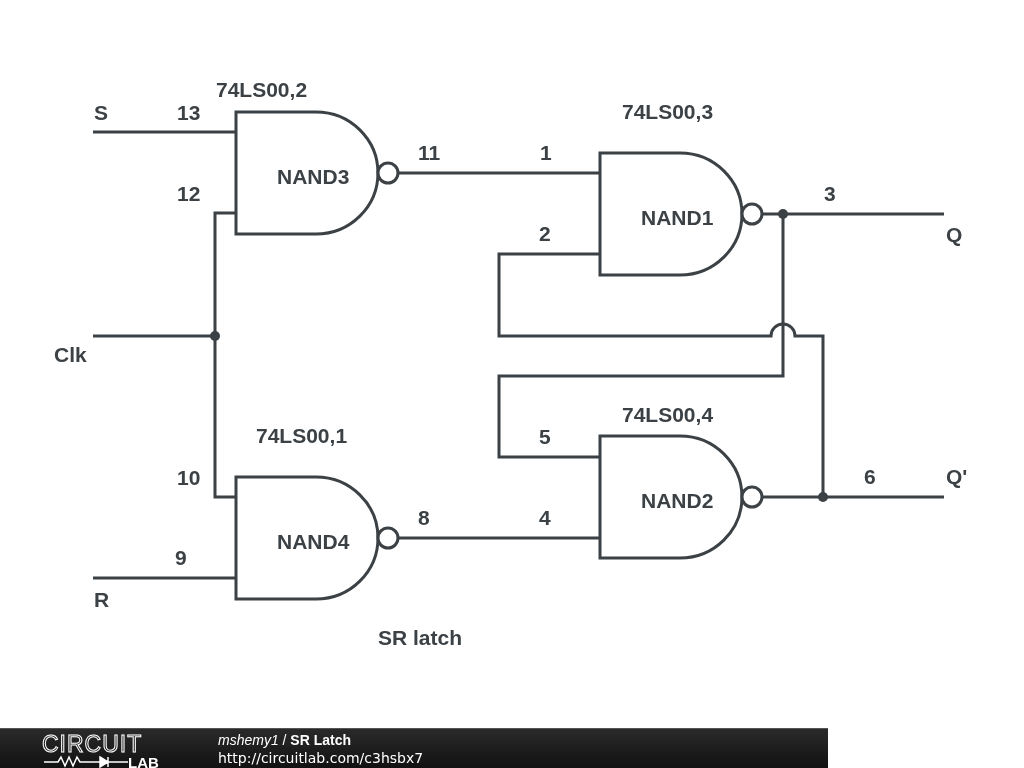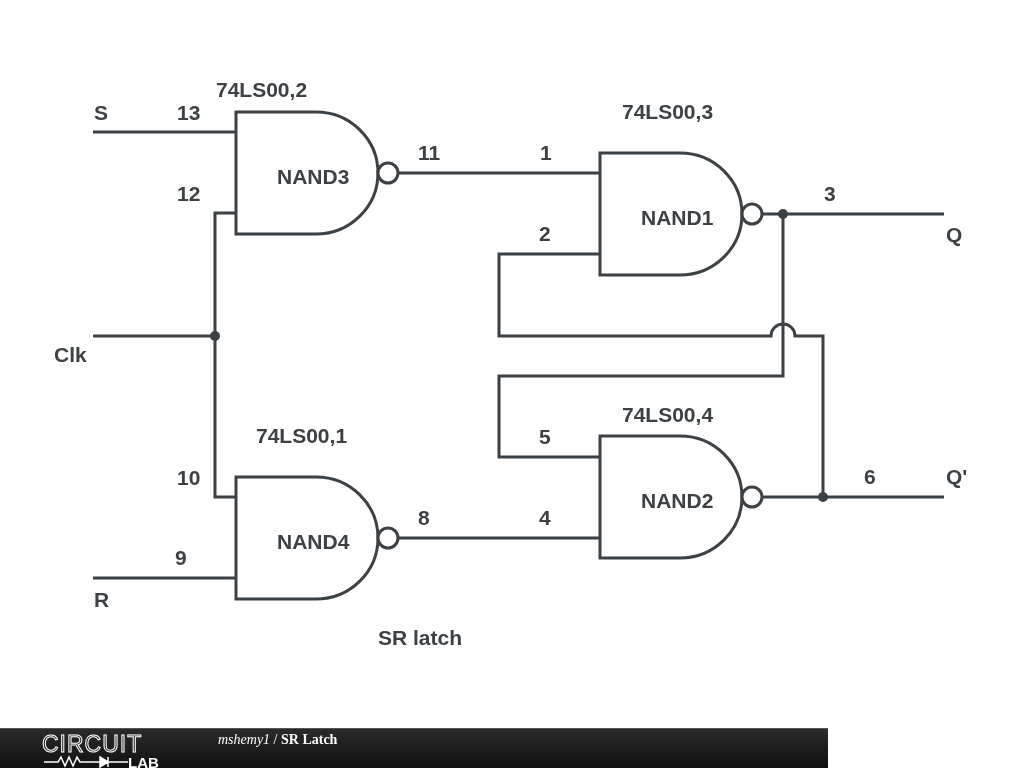--- a/index.html
+++ b/index.html
@@ -10,21 +10,21 @@
   .wire { stroke:#3b4145; stroke-width:3; fill:none; }
   .gate { stroke:#3b4145; stroke-width:3; fill:#ffffff; }
   .bubble { stroke:#3b4145; stroke-width:3; fill:#ffffff; }
   .dot { fill:#3b4145; }
   .lbl { font-size:21px; }
   .glbl { font-size:21px; }
   #footer { position:absolute; left:0; top:728px; width:828px; height:40px;
             background:linear-gradient(#2a2a2a,#111111); border-top:1px solid #555; }
   #logo { position:absolute; left:42px; top:2px; width:140px; height:38px; }
   #footer-title { position:absolute; left:218px; top:3px; color:#fff; font-size:14px;
-                  font-family:Liberation Serif, serif; white-space:nowrap; }
+                  font-family:Liberation Sans, sans-serif; white-space:nowrap; }
   #footer-title .user { font-style:italic; }
   #footer-title .name { font-weight:bold; }
   #footer-url { position:absolute; left:218px; top:21px; color:#fff; font-size:14px;
                 font-family:"DejaVu Sans", sans-serif; white-space:nowrap; }
 </style>
 </head>
 <body>
 
 <svg id="schematic" viewBox="0 0 1024 728" xmlns="http://www.w3.org/2000/svg">
 
@@ -97,13 +97,14 @@
 <div id="footer">
   <svg id="logo" viewBox="0 0 140 38" xmlns="http://www.w3.org/2000/svg">
     <text x="0" y="21" font-family="Liberation Sans, sans-serif" font-size="23" fill="none" stroke="#ffffff" stroke-width="1" letter-spacing="1">CIRCUIT</text>
     <path d="M2 31 H16 L19 26 L23 35 L27 26 L31 35 L35 26 L38 31 H52" stroke="#ffffff" stroke-width="1.5" fill="none"></path>
     <path d="M52 31 H58 M58 26 L66 31 L58 36 Z M66 26 V36 M66 31 H86" stroke="#ffffff" stroke-width="1.5" fill="#ffffff"></path>
     <text x="86" y="37" font-family="Liberation Sans, sans-serif" font-weight="bold" font-size="15" fill="#ffffff">LAB</text>
   </svg>
   <div id="footer-title">
     <span class="user">mshemy1</span><span> / </span><span class="name">SR Latch</span>
   </div>
+  <div id="footer-url">http://circuitlab.com/c3hsbx7</div>
 </div>
 
 </body></html>

